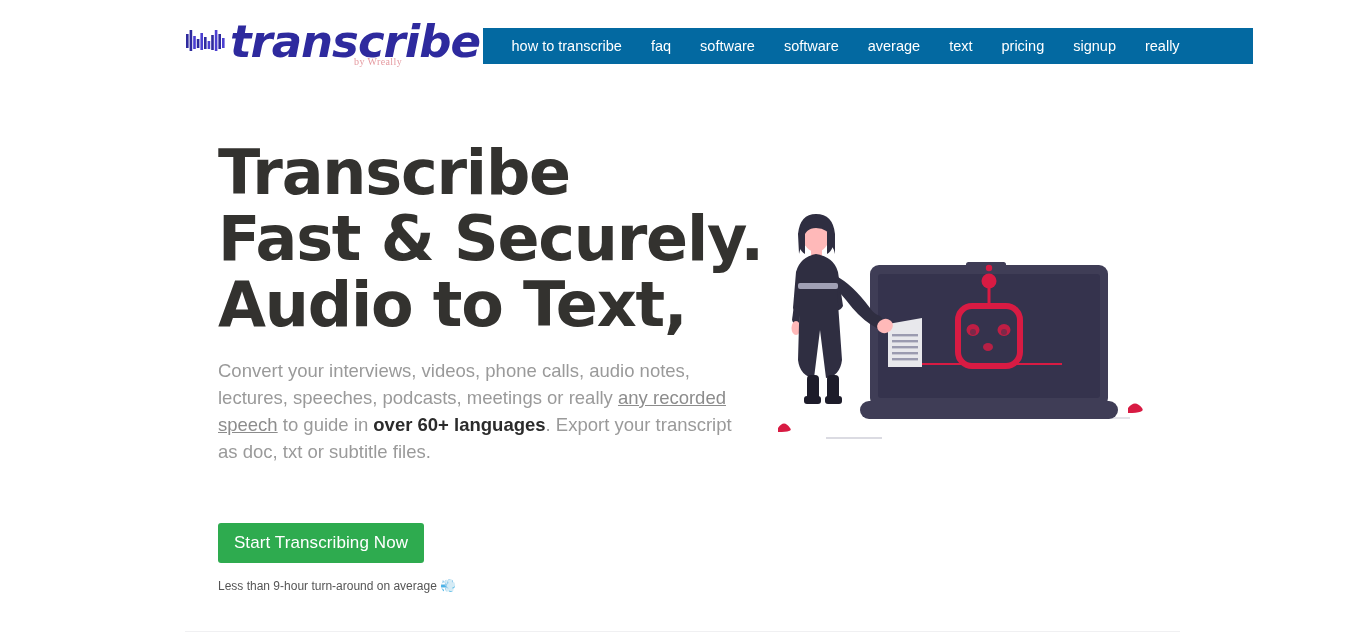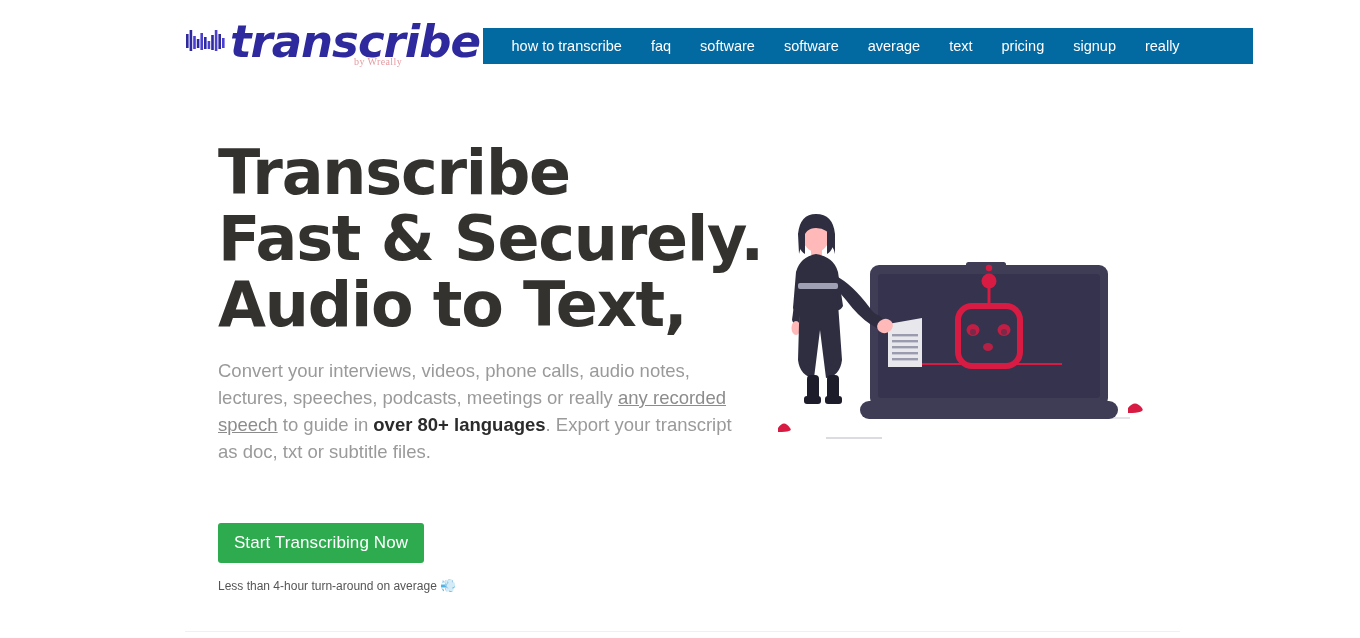--- a/index.html
+++ b/index.html
@@ -225,28 +225,28 @@
 
   <div class="hero-left">
     <h1 class="hero-heading">
       <span>Transcribe</span>
       <span>Fast &amp; Securely.</span>
       <span>Audio to Text,</span>
     </h1>
 
 
     <p class="hero-body">
-      <span>Convert your interviews, videos, phone calls, audio notes, lectures, speeches, podcasts, meetings or really </span><a class="ul" href="#">any recorded speech</a><span> to guide in </span><span class="bold">over 80+ languages</span><span>. Export your transcript as doc, txt or subtitle files.</span>
+      <span>Convert your interviews, videos, phone calls, audio notes, lectures, speeches, podcasts, meetings or really </span><a class="ul" href="#">any recorded speech</a><span> to guide in </span><span class="bold">over 60+ languages</span><span>. Export your transcript as doc, txt or subtitle files.</span>
     </p>
   </div>
 
   <button class="cta-button">Start Transcribing Now</button>
 
   <div class="cta-note">
-    <span>Less than 4-hour turn-around on average</span>
+    <span>Less than 9-hour turn-around on average</span>
     <span class="emoji">💨</span>
   </div>
 
   <svg class="illustration" viewBox="0 0 390 250">
 
     <line x1="56" y1="228" x2="112" y2="228" stroke="#d8d8e0" stroke-width="1.6"></line>
     <line x1="56" y1="228" x2="112" y2="228" stroke="#d8d8e0" stroke-width="1.6"></line>
     <line x1="118" y1="208" x2="360" y2="208" stroke="#d8d8e0" stroke-width="1.6"></line>
 
     <g>

